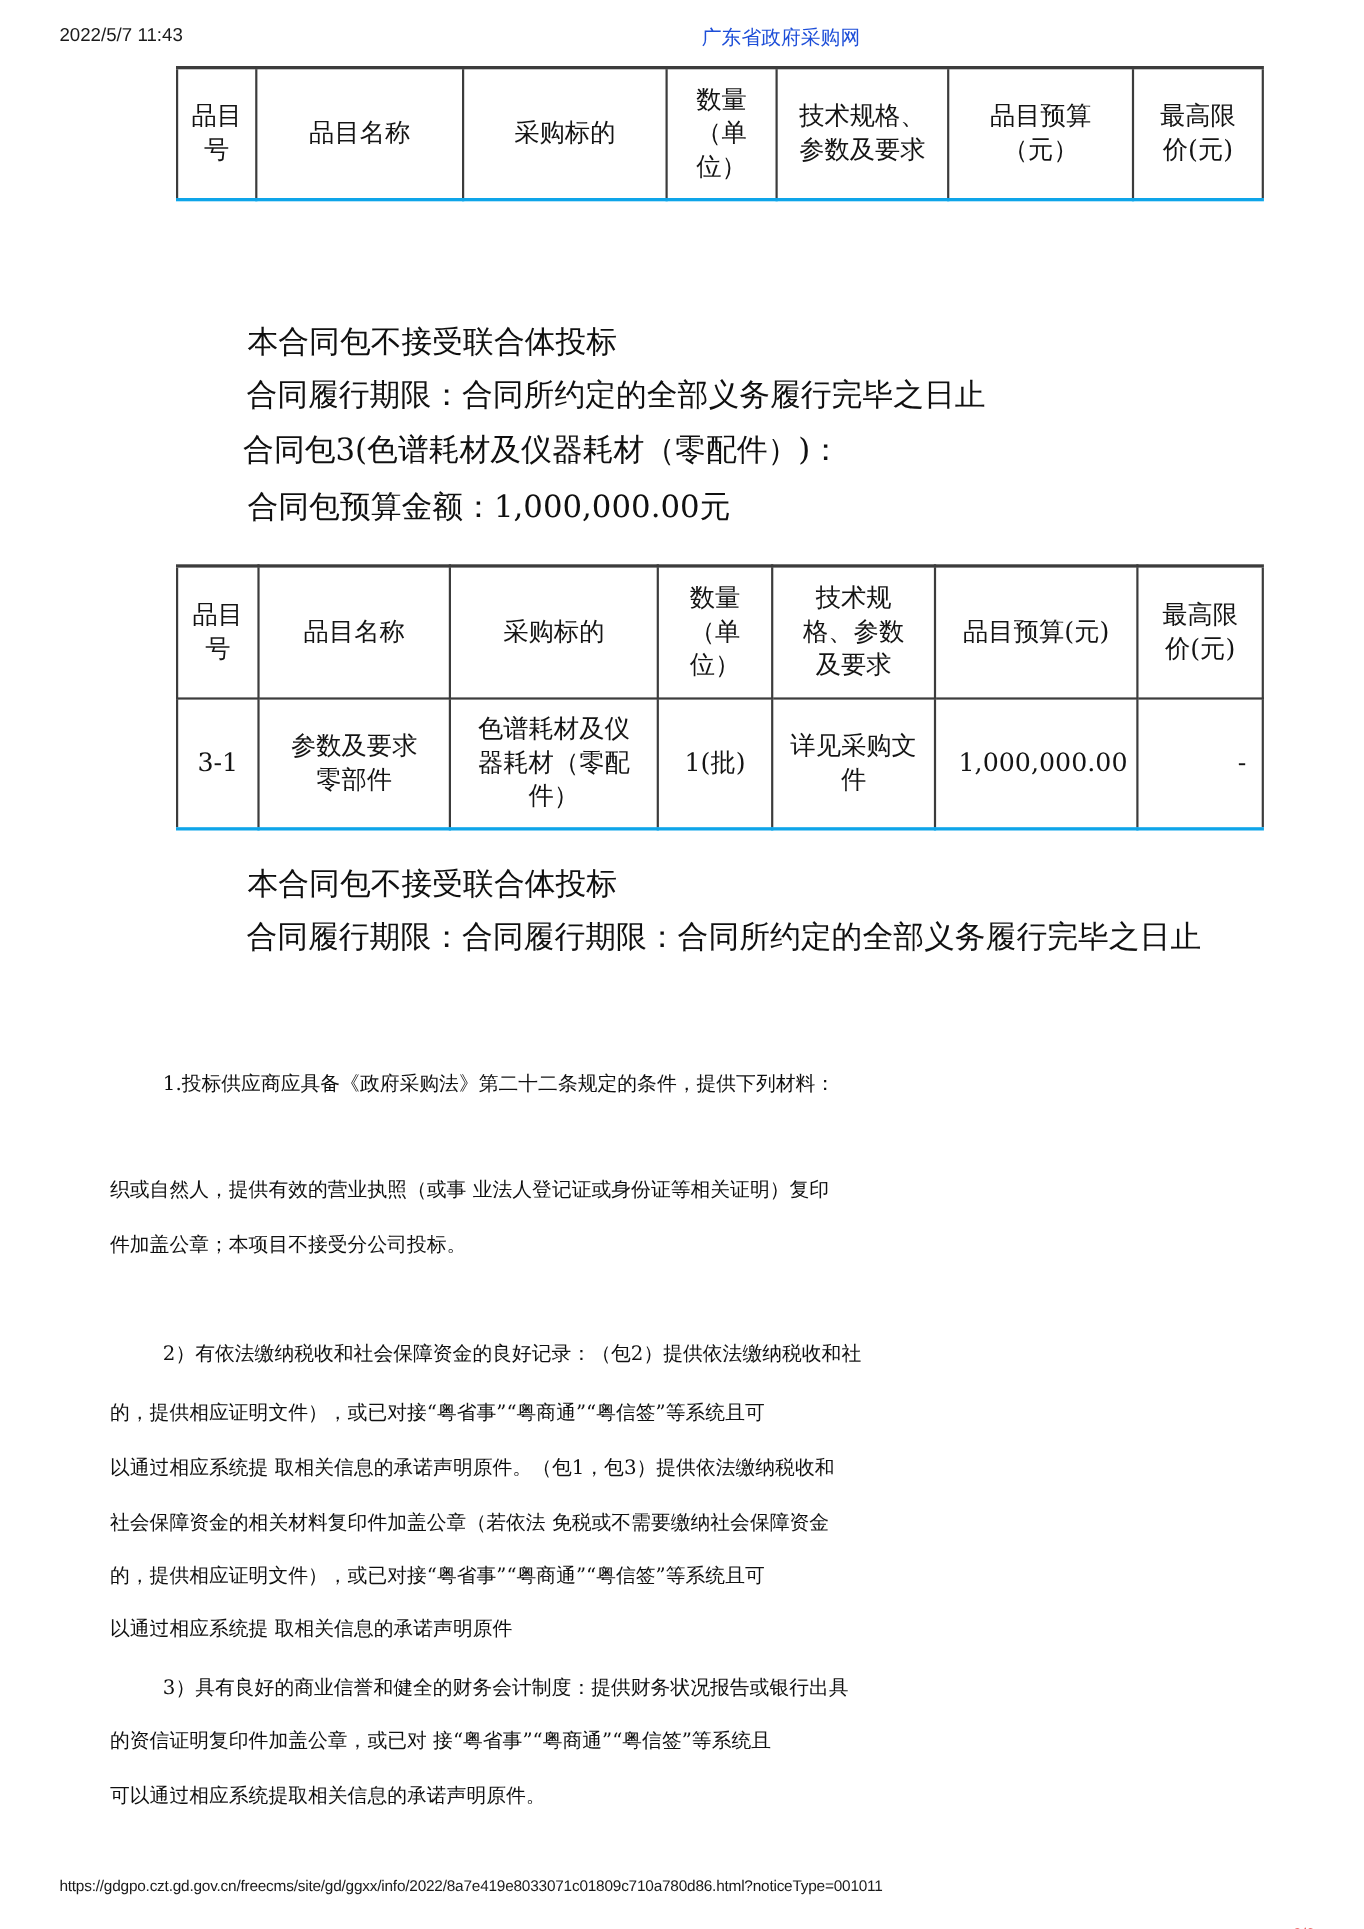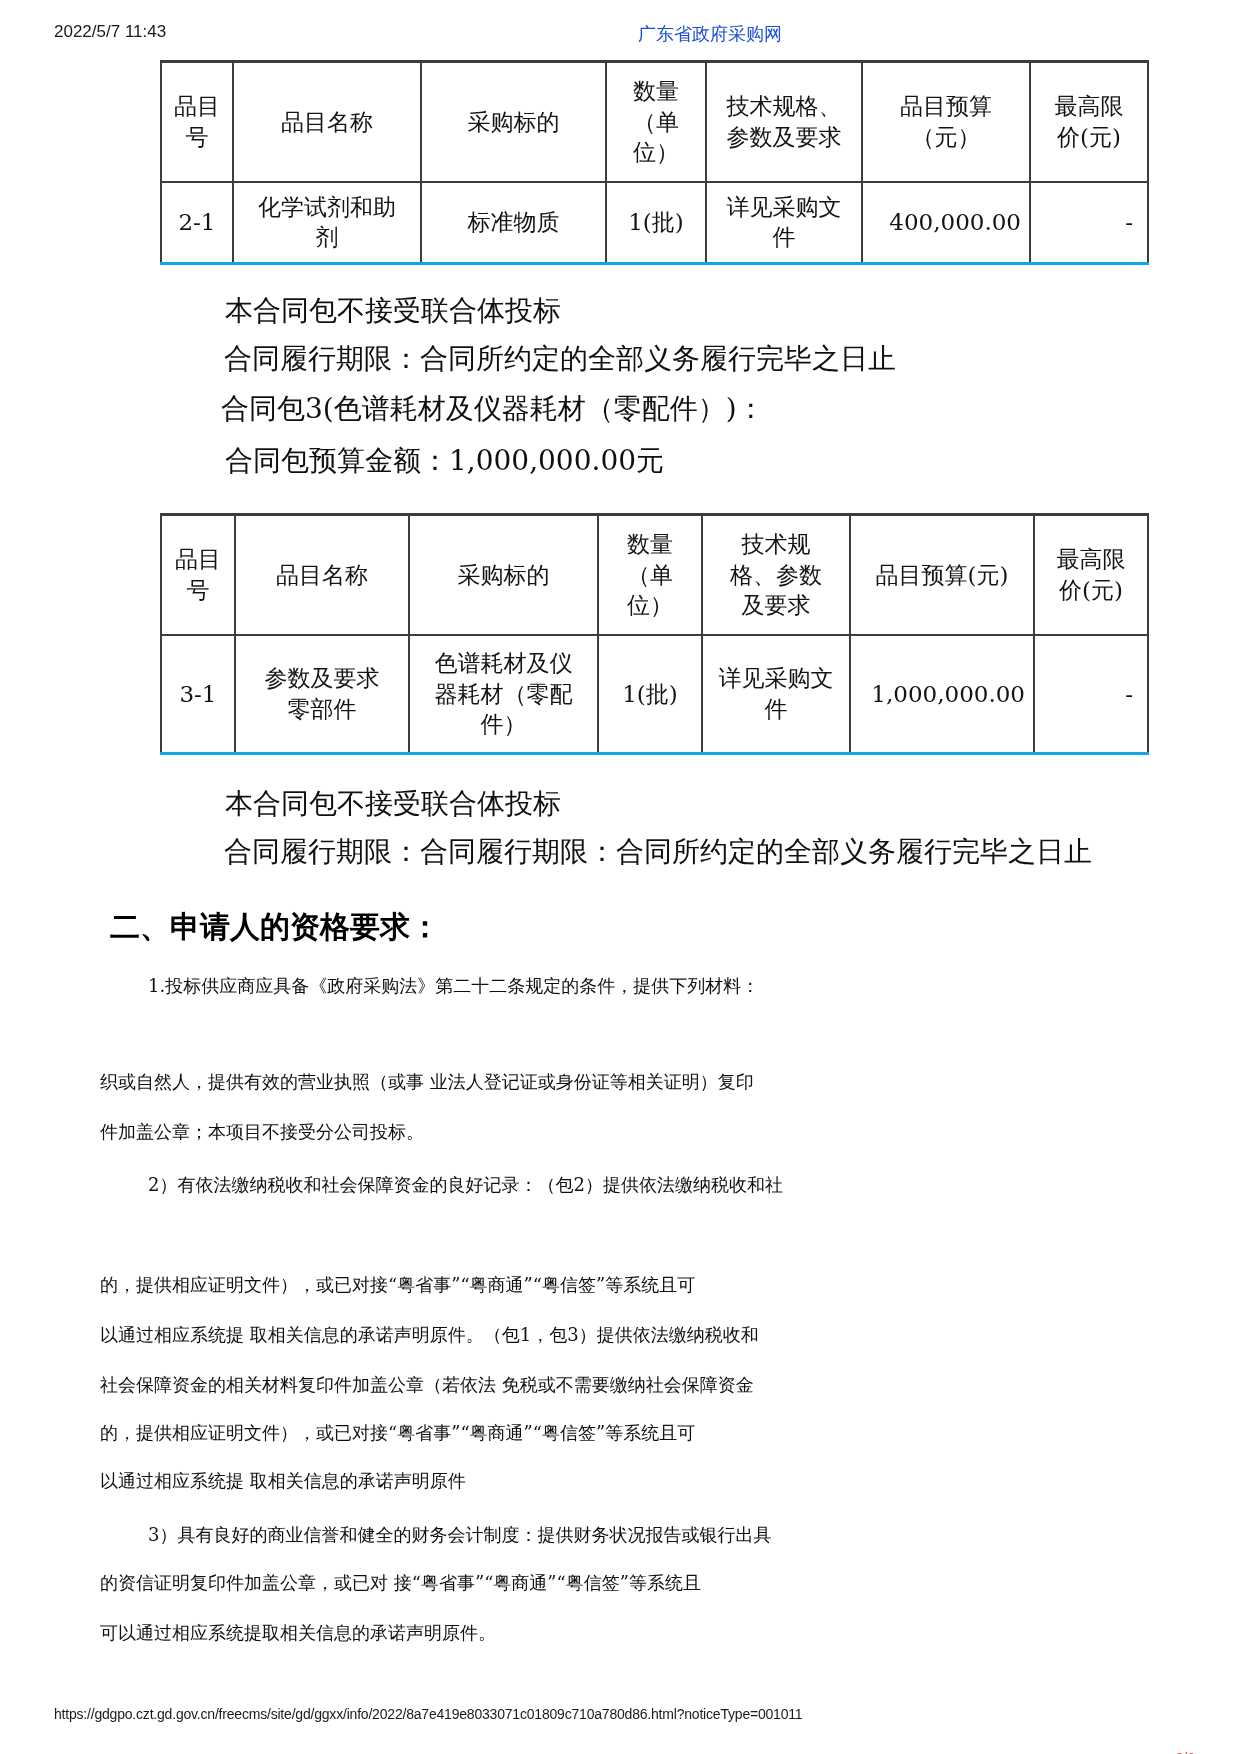--- a/index.html
+++ b/index.html
@@ -93,31 +93,20 @@
       <th>数量
 （单
 位）</th>
       <th>技术规格、
 参数及要求</th>
       <th>品目预算
 （元）</th>
       <th>最高限
 价(元)</th>
     </tr>
-    <tr style="height:82px">
-      <td>2-1</td>
-      <td>化学试剂和助
-剂</td>
-      <td>标准物质</td>
-      <td>1(批)</td>
-      <td>详见采购文
-件</td>
-      <td class="num">400,000.00</td>
-      <td class="dash">-</td>
-    </tr>
   </tbody>
     </table>
 
   <div class="bline note" style="left:225px;top:294px;">本合同包不接受联合体投标</div>
   <div class="bline note" style="left:224px;top:342px;">合同履行期限：合同所约定的全部义务履行完毕之日止</div>
   <div class="bline note" style="left:221px;top:392px;">合同包3(色谱耗材及仪器耗材（零配件）)：</div>
   <div class="bline note" style="left:225px;top:444px;">合同包预算金额：1,000,000.00元</div>
 
   <table class="t" style="top:513px;">
     <colgroup>
@@ -157,26 +146,25 @@
 件</td>
       <td class="num">1,000,000.00</td>
       <td class="dash">-</td>
     </tr>
   </tbody>
     </table>
 
   <div class="bline note" style="left:225px;top:787px;">本合同包不接受联合体投标</div>
   <div class="bline note" style="left:224px;top:835px;">合同履行期限：合同履行期限：合同所约定的全部义务履行完毕之日止</div>
 
-  <div class="heading">二、申请人的资格要求：</div>
   <div class="bline ind" style="top:969px;">1.投标供应商应具备《政府采购法》第二十二条规定的条件，提供下列材料：</div>
 
   <div class="bline noind" style="top:1065px;">织或自然人，提供有效的营业执照（或事 业法人登记证或身份证等相关证明）复印</div>
   <div class="bline noind" style="top:1115px;">件加盖公章；本项目不接受分公司投标。</div>
-  <div class="bline ind" style="top:1168px;">2）有依法缴纳税收和社会保障资金的良好记录：（包2）提供依法缴纳税收和社</div>
+  <div class="bline ind" style="top:1214px;">2）有依法缴纳税收和社会保障资金的良好记录：（包2）提供依法缴纳税收和社</div>
   <div class="bline noind" style="top:1268px;">的，提供相应证明文件），或已对接“粤省事”“粤商通”“粤信签”等系统且可</div>
   <div class="bline noind" style="top:1318px;">以通过相应系统提 取相关信息的承诺声明原件。（包1，包3）提供依法缴纳税收和</div>
   <div class="bline noind" style="top:1368px;">社会保障资金的相关材料复印件加盖公章（若依法 免税或不需要缴纳社会保障资金</div>
   <div class="bline noind" style="top:1416px;">的，提供相应证明文件），或已对接“粤省事”“粤商通”“粤信签”等系统且可</div>
   <div class="bline noind" style="top:1464px;">以通过相应系统提 取相关信息的承诺声明原件</div>
   <div class="bline ind" style="top:1518px;">3）具有良好的商业信誉和健全的财务会计制度：提供财务状况报告或银行出具</div>
   <div class="bline noind" style="top:1566px;">的资信证明复印件加盖公章，或已对 接“粤省事”“粤商通”“粤信签”等系统且</div>
   <div class="bline noind" style="top:1616px;">可以通过相应系统提取相关信息的承诺声明原件。</div>
 
   <div class="ftr-url">https://gdgpo.czt.gd.gov.cn/freecms/site/gd/ggxx/info/2022/8a7e419e8033071c01809c710a780d86.html?noticeType=001011</div>

